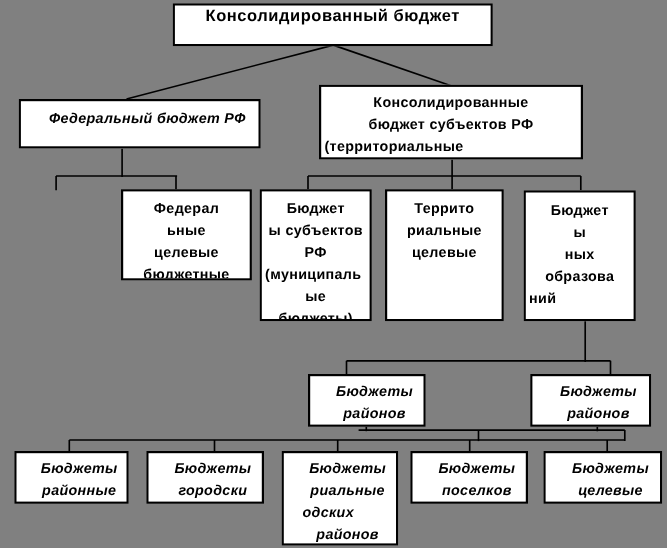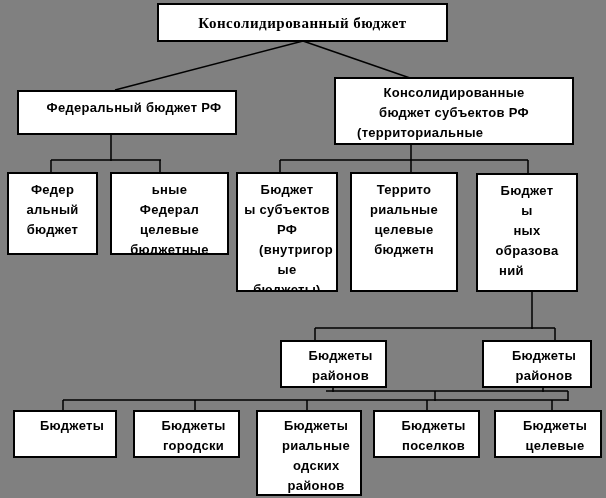--- a/index.html
+++ b/index.html
@@ -3,26 +3,26 @@
 <meta charset="utf-8">
 <style>
   html,body{margin:0;padding:0;}
   body{background:#808080;font-family:"Liberation Sans",sans-serif;}
   .canvas{position:relative;width:606px;height:498px;background:#808080;overflow:hidden;}
   .connectors{position:absolute;left:0;top:0;z-index:1;}
   .box{position:absolute;z-index:2;background:#ffffff;border:2px solid #000000;
        box-sizing:border-box;overflow:hidden;font-weight:bold;color:#000000;
        text-align:center;}
   .ln{line-height:20px;font-size:13px;letter-spacing:0.3px;white-space:nowrap;}
-  .ln.left{text-align:left;padding-left:21px;}
-  .title-box{display:flex;align-items:center;justify-content:center;font-family:Liberation Serif, serif;}
+  .ln.left{text-align:left;padding-left:3px;}
+  .title-box{display:flex;align-items:flex-start;justify-content:center;}
   .title-box .ln{font-size:15px;letter-spacing:0.5px;}
   .pt6{padding-top:6px;}
   .pt4{padding-top:4px;}
-  .shift{padding-left:14px;}
+  .shift{padding-left:14px;font-style:italic;}
 </style>
 </head>
 <body>
 
 <div class="canvas">
 
   <svg class="connectors" width="606" height="498">
     <g stroke="#000000" stroke-width="1.5">
 
       <line x1="303" y1="41" x2="115" y2="90"></line>
@@ -58,53 +58,47 @@
   </svg>
 
   <div class="box title-box" style="left:157px;top:3px;width:291px;height:39px;">
     <div class="ln">Консолидированный бюджет</div>
   </div>
 
   <div class="box pt6 shift" style="left:17px;top:90px;width:220px;height:45px;">
     <div class="ln">Федеральный бюджет РФ</div>
   </div>
 
-  <div class="box pt4" style="left:290px;top:77px;width:240px;height:68px;margin-left:44px;">
+  <div class="box pt4" style="left:290px;top:77px;width:240px;height:68px;">
     <div class="ln">Консолидированные</div>
     <div class="ln">бюджет субъектов РФ</div>
     <div class="ln left">(территориальные</div>
   </div>
 
-  <div class="box pt6" style="left:7px;top:172px;width:91px;height:83px;">
-    <div class="ln">Федер</div>
-    <div class="ln">альный</div>
-    <div class="ln">бюджет</div>
-  </div>
 
   <div class="box pt6" style="left:110px;top:172px;width:119px;height:83px;">
+    <div class="ln">Федерал</div>
     <div class="ln">ьные</div>
-    <div class="ln">Федерал</div>
     <div class="ln">целевые</div>
     <div class="ln">бюджетные</div>
   </div>
 
   <div class="box pt6" style="left:236px;top:172px;width:102px;height:120px;">
     <div class="ln">Бюджет</div>
     <div class="ln">ы субъектов</div>
     <div class="ln">РФ</div>
-    <div class="ln left">(внутригор</div>
+    <div class="ln left">(муниципаль</div>
     <div class="ln">ые</div>
     <div class="ln">бюджеты)</div>
   </div>
 
   <div class="box pt6" style="left:350px;top:172px;width:108px;height:120px;">
     <div class="ln">Террито</div>
     <div class="ln">риальные</div>
     <div class="ln">целевые</div>
-    <div class="ln">бюджетн</div>
   </div>
 
   <div class="box pt6" style="left:476px;top:173px;width:102px;height:119px;">
     <div class="ln">Бюджет</div>
     <div class="ln">ы</div>
     <div class="ln">ных</div>
     <div class="ln">образова</div>
     <div class="ln left">ний</div>
   </div>
 
@@ -113,20 +107,21 @@
     <div class="ln">районов</div>
   </div>
 
   <div class="box pt4 shift" style="left:482px;top:340px;width:110px;height:48px;">
     <div class="ln">Бюджеты</div>
     <div class="ln">районов</div>
   </div>
 
   <div class="box pt4 shift" style="left:13px;top:410px;width:104px;height:48px;">
     <div class="ln">Бюджеты</div>
+    <div class="ln">районные</div>
   </div>
 
   <div class="box pt4 shift" style="left:133px;top:410px;width:107px;height:48px;">
     <div class="ln">Бюджеты</div>
     <div class="ln">городски</div>
   </div>
 
   <div class="box pt4 shift" style="left:256px;top:410px;width:106px;height:86px;">
     <div class="ln">Бюджеты</div>
     <div class="ln">риальные</div>

